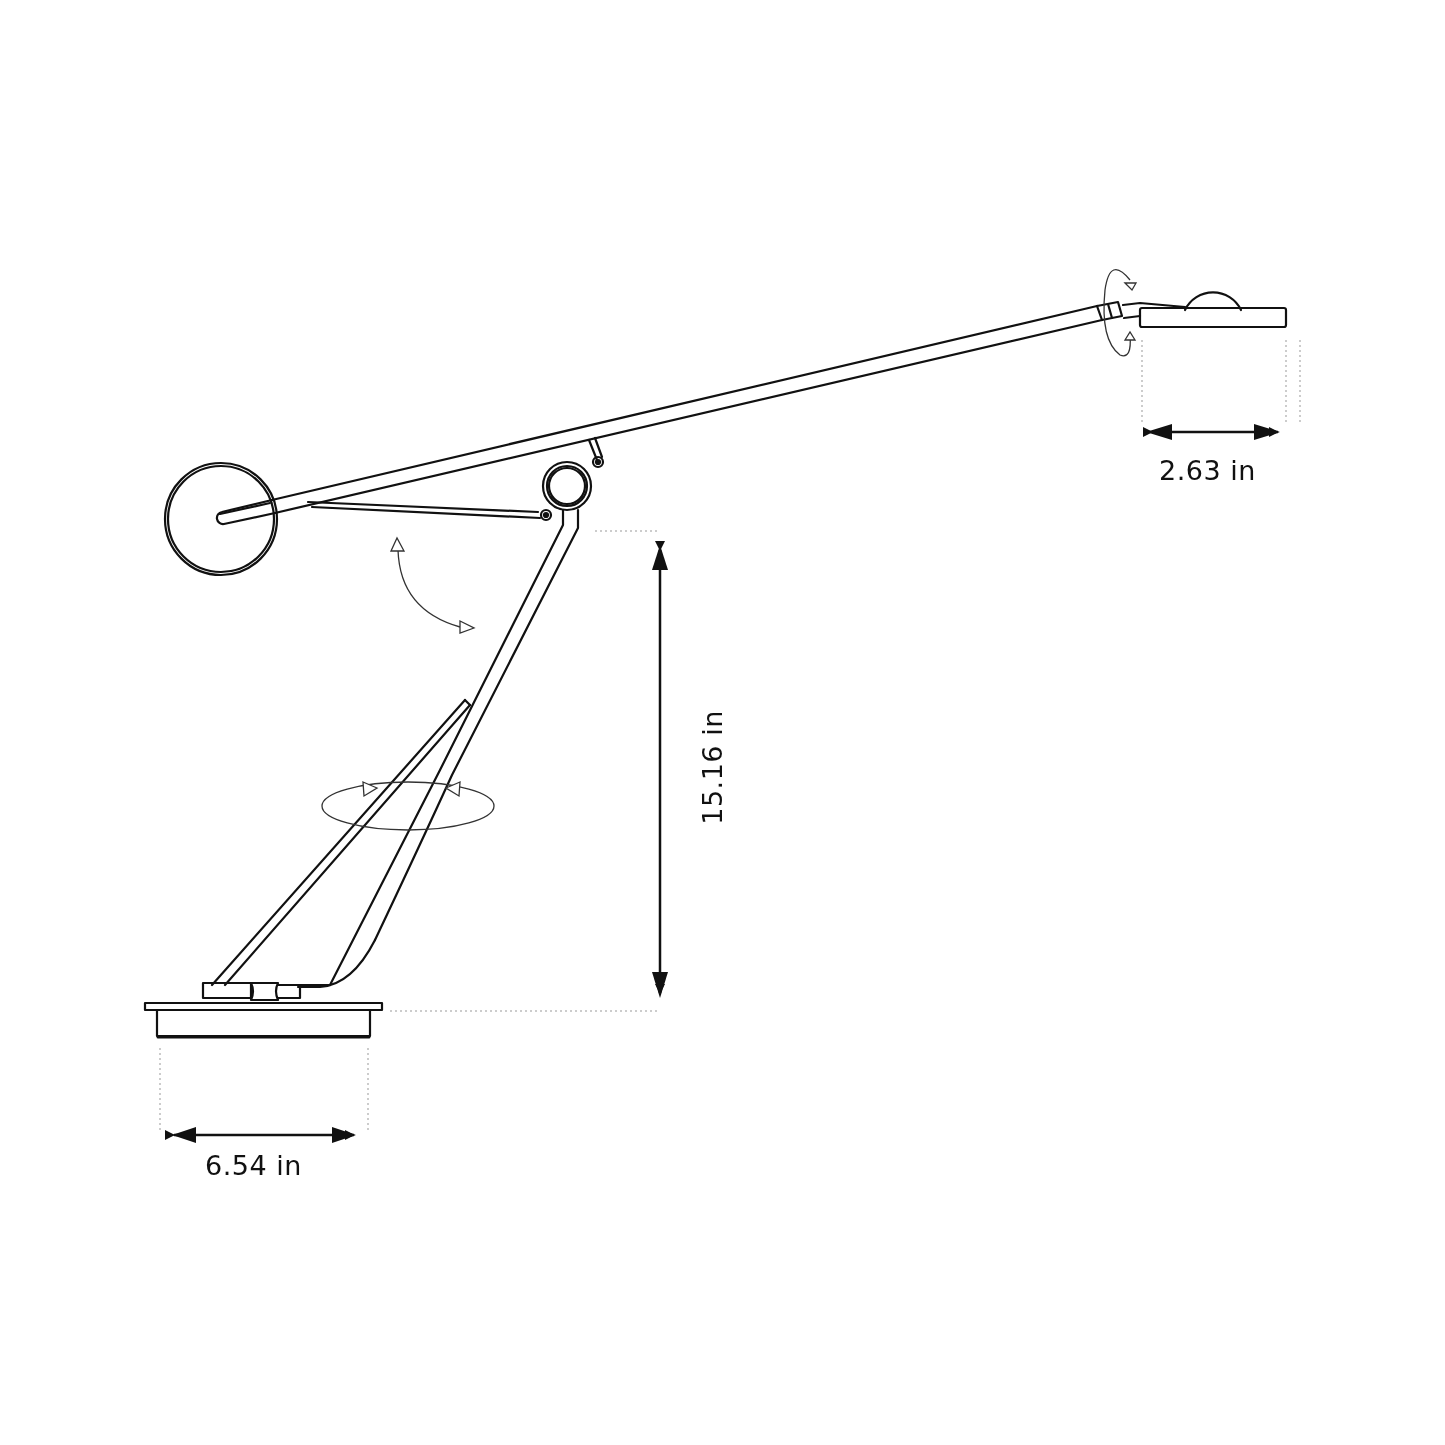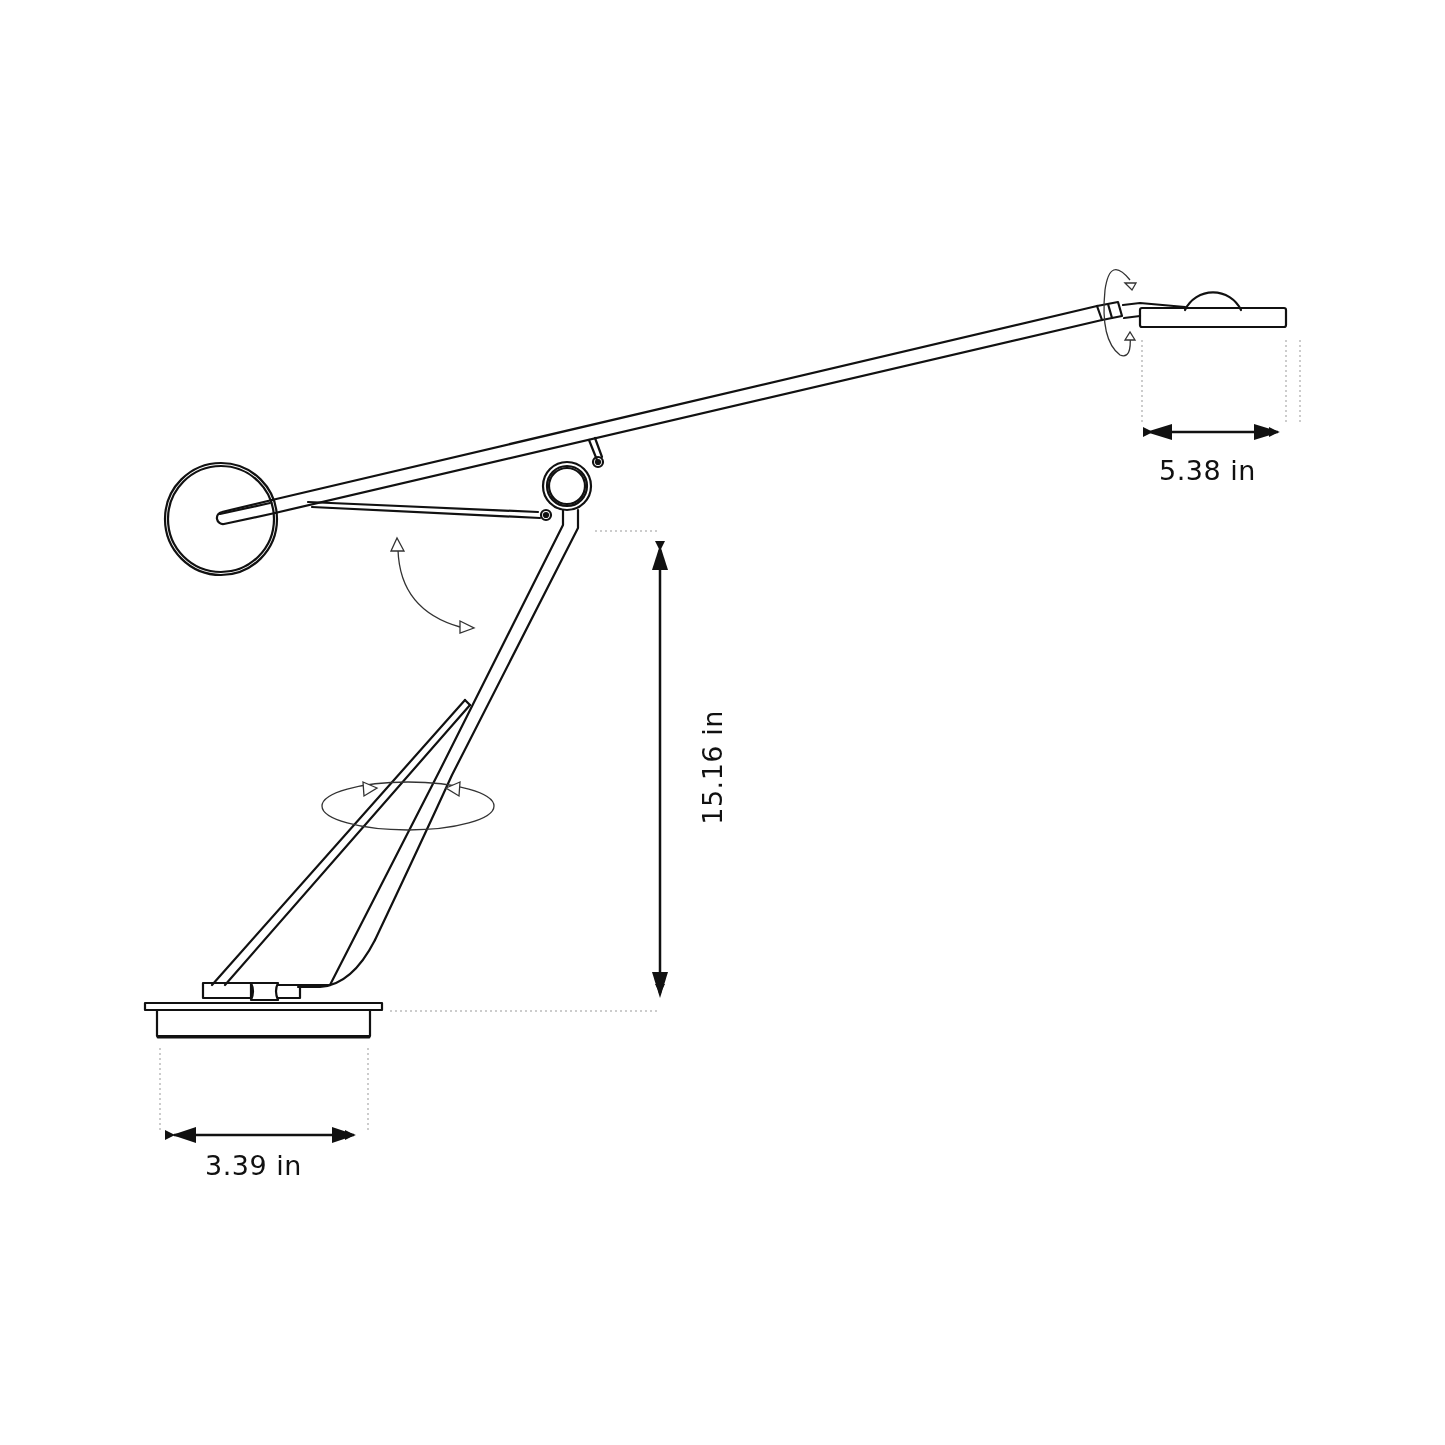--- a/index.html
+++ b/index.html
@@ -128,15 +128,15 @@
   <g fill="#111">
     <path d="M1146,432 L1172,424 L1172,440 Z"></path>
     <path d="M1280,432 L1254,424 L1254,440 Z"></path>
     <path d="M660,545 L652,570 L668,570 Z"></path>
     <path d="M660,998 L652,972 L668,972 Z"></path>
     <path d="M172,1135 L196,1127 L196,1143 Z"></path>
     <path d="M356,1135 L332,1127 L332,1143 Z"></path>
   </g>
 </svg>
 
-<div class="label" style="left:1159px; top:455px;">5.38 in</div>
+<div class="label" style="left:1159px; top:455px;">2.63 in</div>
 <div class="label label-vert" style="left:653px; top:752px; width:118px; text-align:center;">15.16 in</div>
-<div class="label" style="left:205px; top:1150px;">3.39 in</div>
+<div class="label" style="left:205px; top:1150px;">6.54 in</div>
 
 </body></html>

